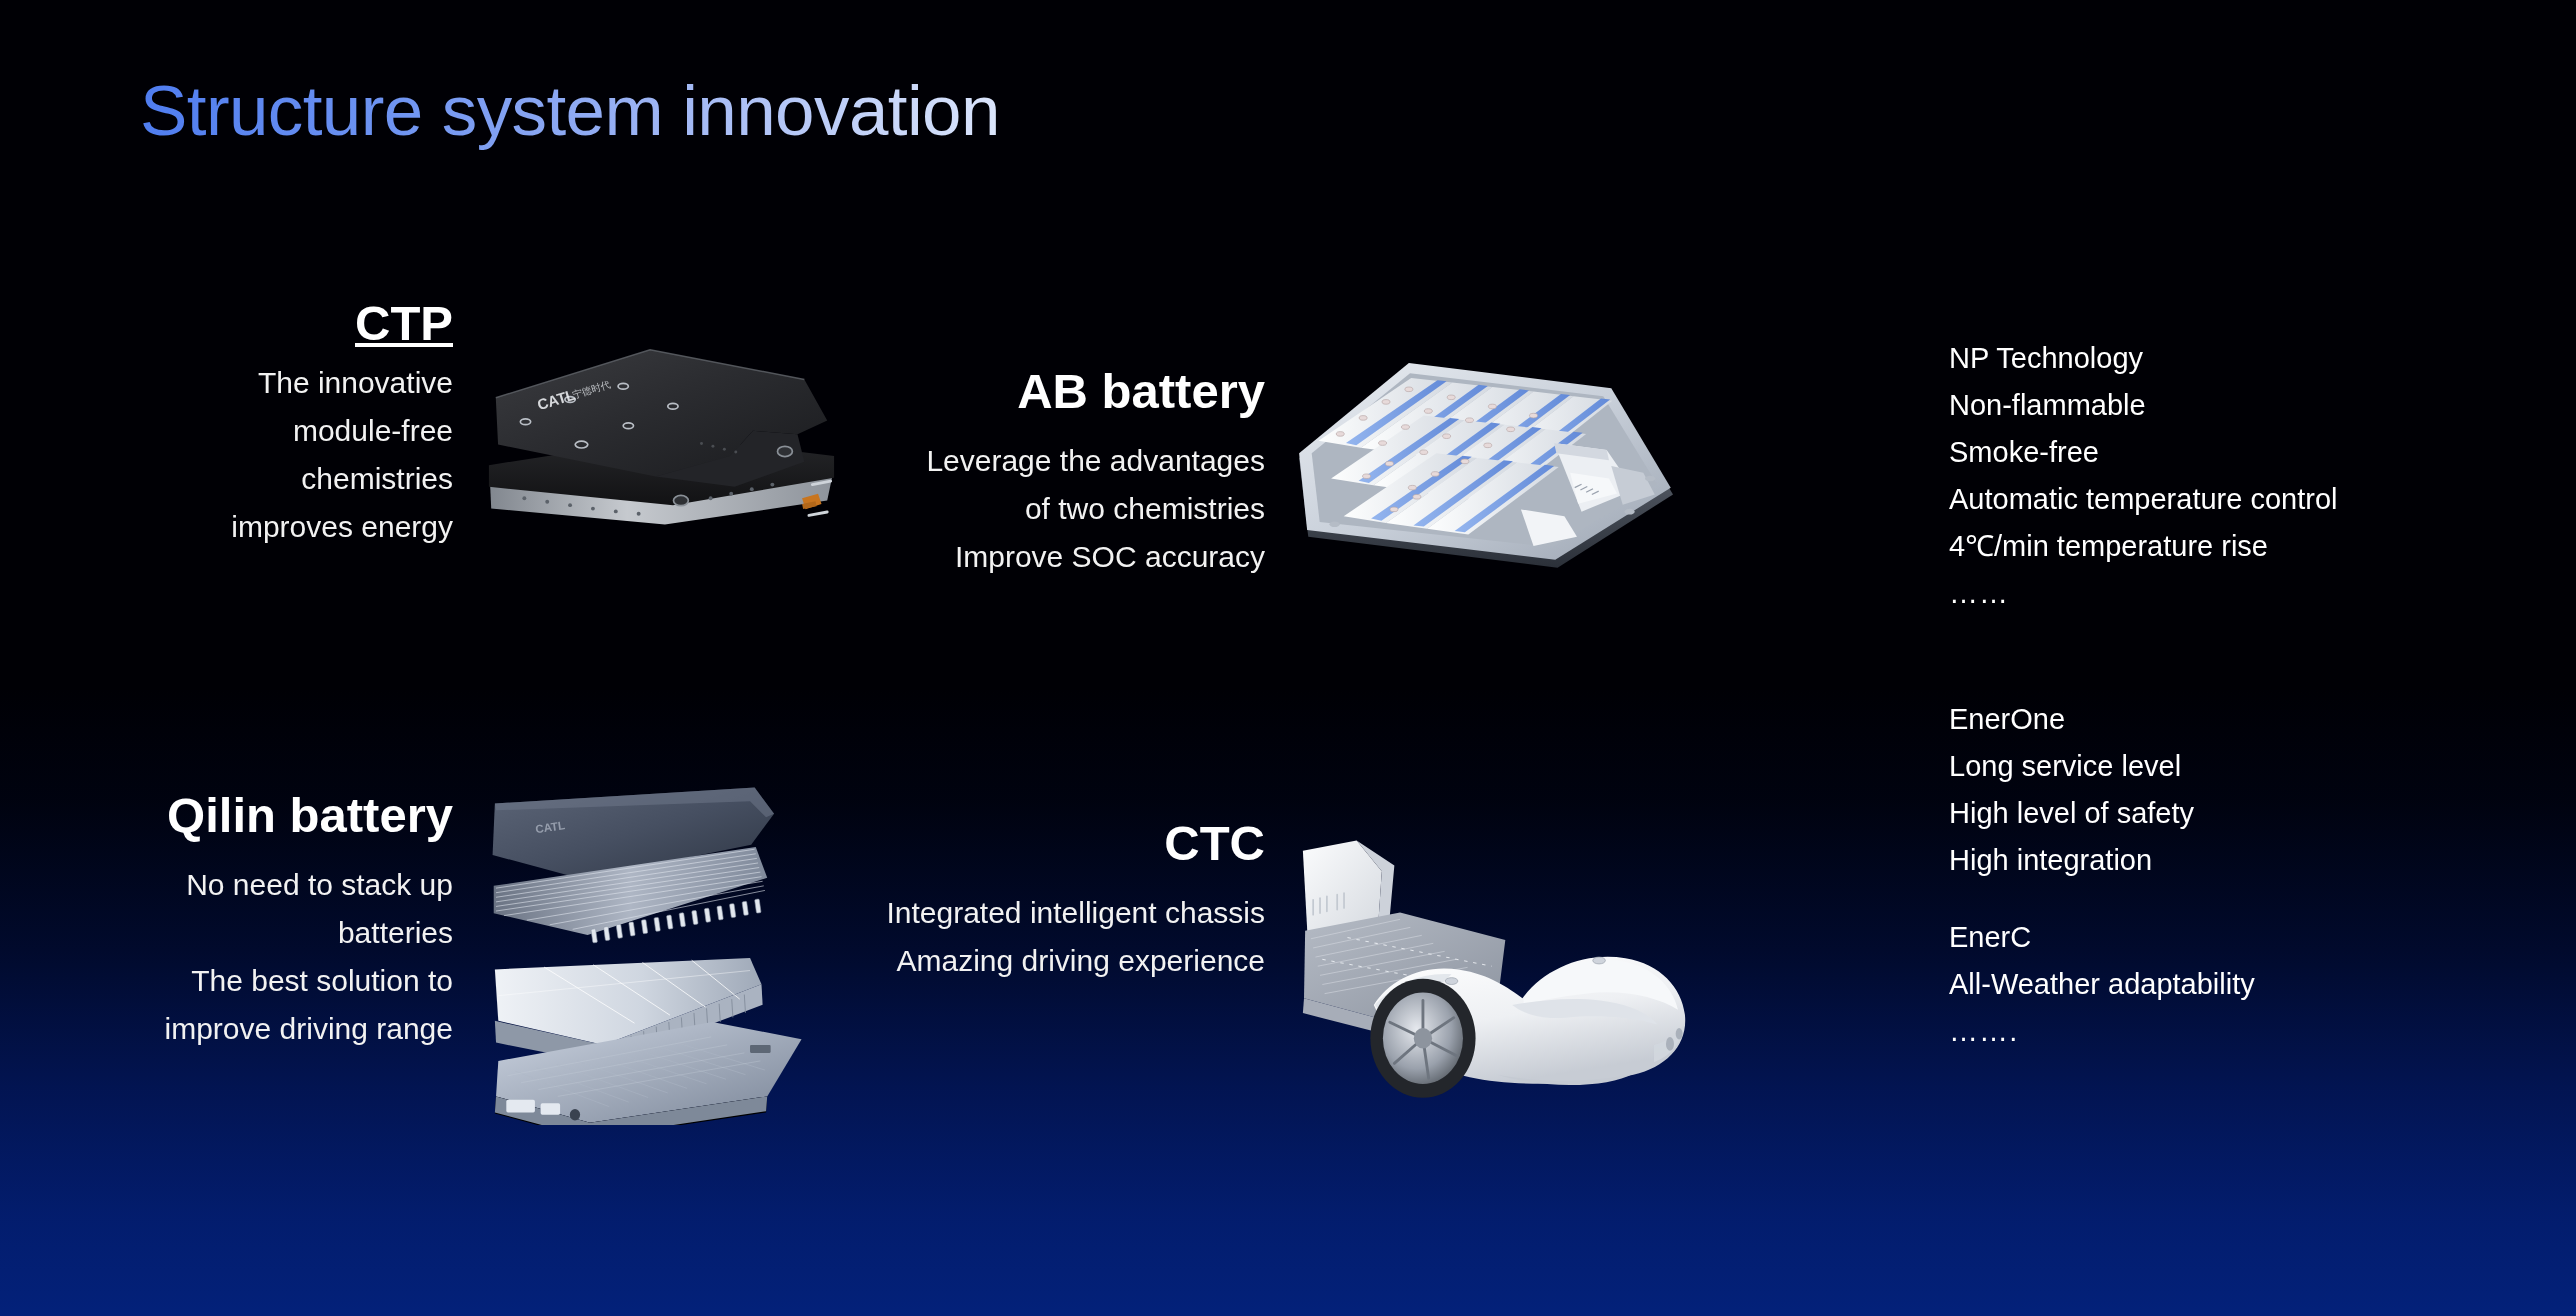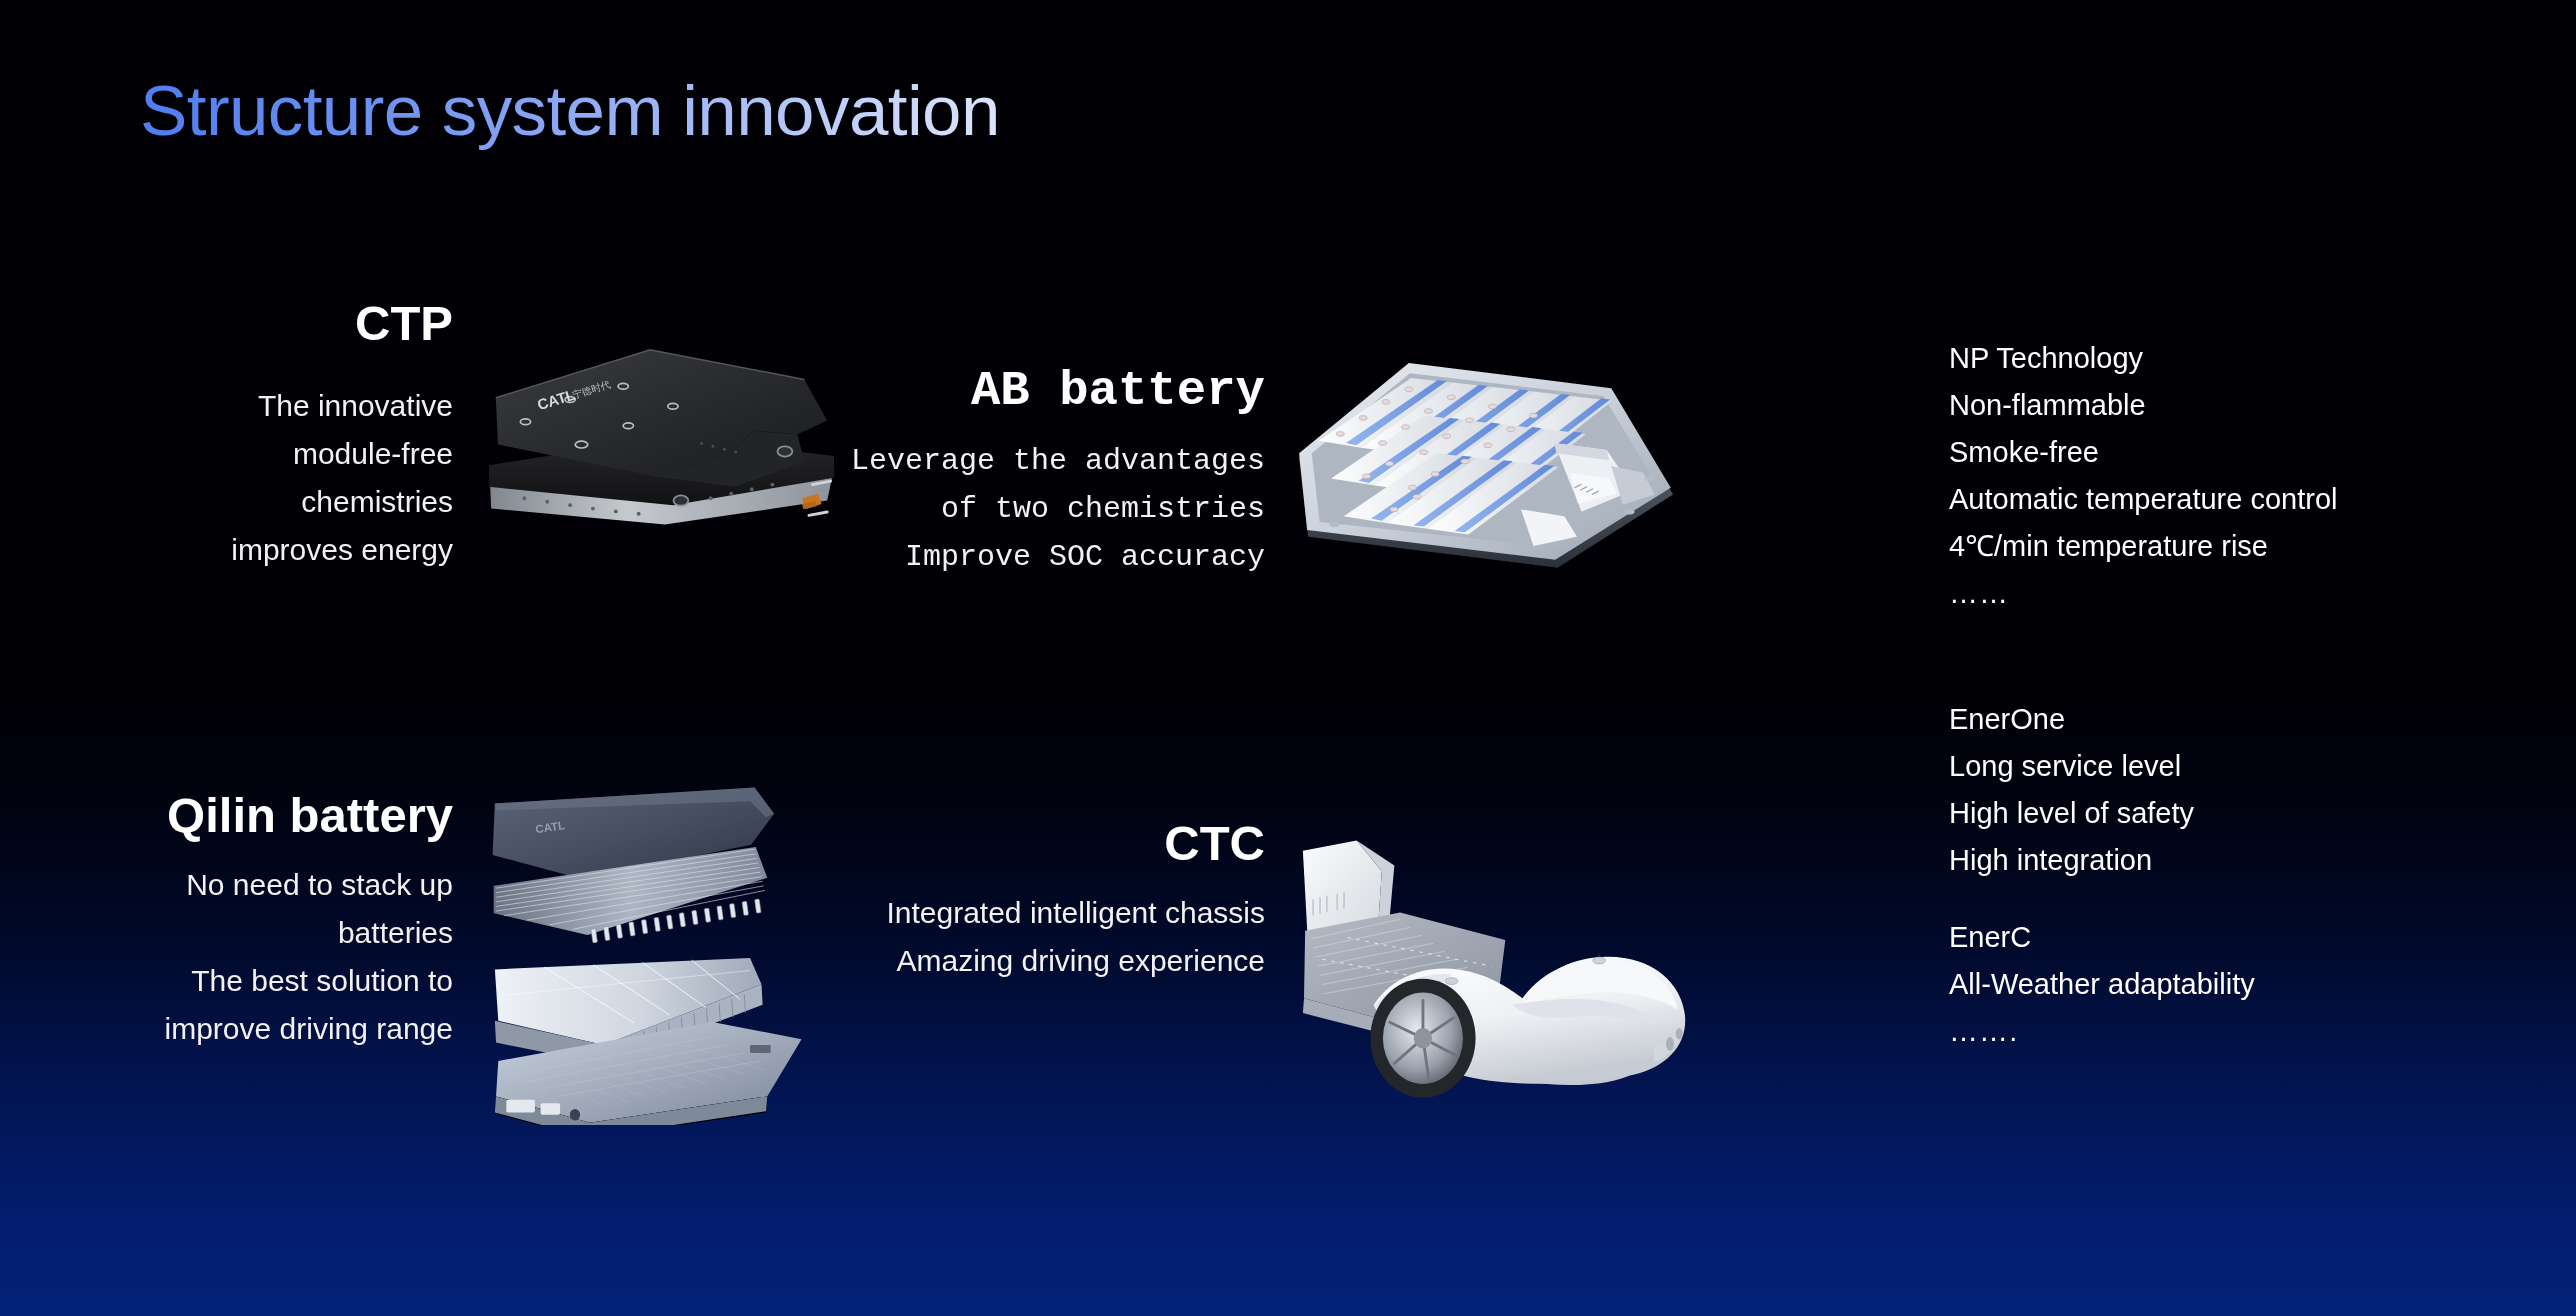--- a/index.html
+++ b/index.html
@@ -72,23 +72,23 @@
     font-size: 30px;
     font-weight: 400;
     line-height: 1.60;
   }
   .blk-lines div { white-space: nowrap; }
 
   .align-right { text-align: right; }
 
   
   #block-ctp    { left: 92px;  top: 298px;  width: 361px; }
-  #block-ctp .blk-title { margin: 0 0 33px 0; }
-
-  #block-ab     { left: 693px; top: 366px;  width: 572px; font-family: Liberation Mono, monospace; }
+  #block-ctp .blk-title { margin: 0 0 10px 0; text-decoration: underline; }
+
+  #block-ab     { left: 693px; top: 366px;  width: 572px; }
   #block-ab .blk-title { margin: 0 0 19.5px 0; }
 
   #block-qilin  { left: 92px;  top: 790px; width: 361px; }
   #block-qilin .blk-title { margin: 0 0 19.5px 0; }
 
   #block-ctc    { left: 693px; top: 818px; width: 572px; }
   #block-ctc .blk-title { margin: 0 0 19.5px 0; }
 
   
   .feature-list {

